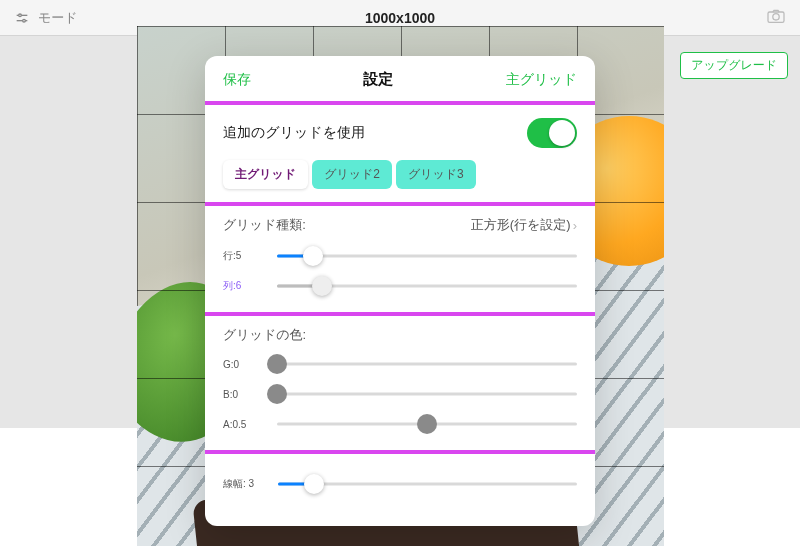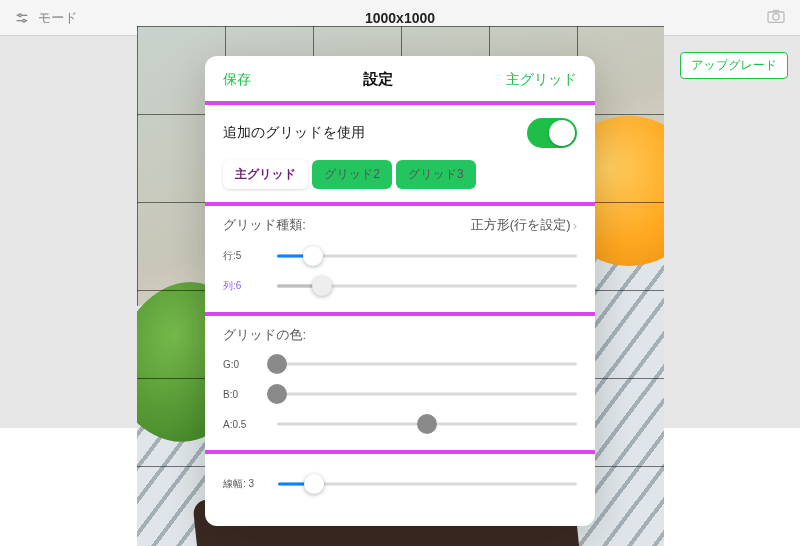--- a/index.html
+++ b/index.html
@@ -29,21 +29,21 @@
 .modal-hdr .action { color: #1fbf47; font-size: 14px; font-weight: 500; }
 .modal-hdr .title { font-weight: 700; font-size: 15px; color: #111; }
 
 .sect { border-top: 4px solid #d946ef; padding: 13px 18px; }
 .toggle-row { display: flex; align-items: center; justify-content: space-between; }
 .toggle-label { font-size: 14px; color: #222; }
 .switch { width: 50px; height: 30px; background: #1fbf47; border-radius: 15px; position: relative; }
 .switch .knob { position: absolute; right: 2px; top: 2px; width: 26px; height: 26px; background: #fff; border-radius: 50%; box-shadow: 0 1px 3px rgba(0,0,0,0.3); }
 
 .tabs { display: flex; gap: 0; margin-top: 12px; }
-.tab { font-size: 12px; padding: 6px 12px; background: #22c55e; color: #555; border-radius: 6px; margin-right: 4px; }
+.tab { font-size: 12px; padding: 6px 12px; background: #5eead4; color: #555; border-radius: 6px; margin-right: 4px; }
 .tab.active { background: #fff; color: #701a75; font-weight: 700; box-shadow: 0 1px 3px rgba(0,0,0,0.15); }
 
 .row { display: flex; align-items: center; justify-content: space-between; font-size: 13px; color: #555; margin-bottom: 12px; }
 .row .value { color: #555; display: flex; align-items: center; gap: 2px; }
 .chev { color: #bbb; }
 
 .slider-row { display: flex; align-items: center; gap: 24px; font-size: 10px; color: #555; margin: 10px 0; }
 .slider-row.disabled { color: #8b5cf6; }
 .slider-label { min-width: 30px; white-space: nowrap; }
 .slider { flex: 1; height: 20px; position: relative; }

